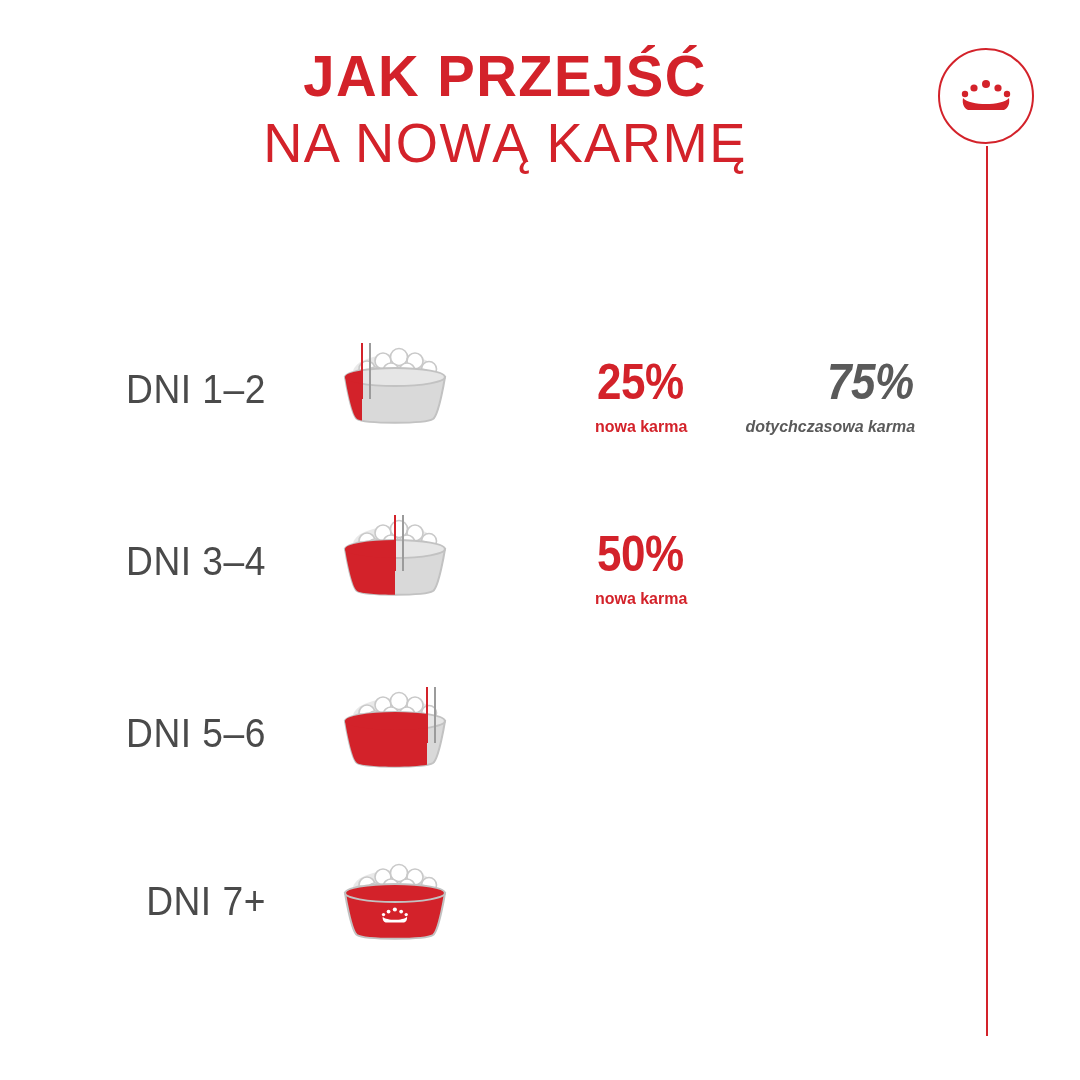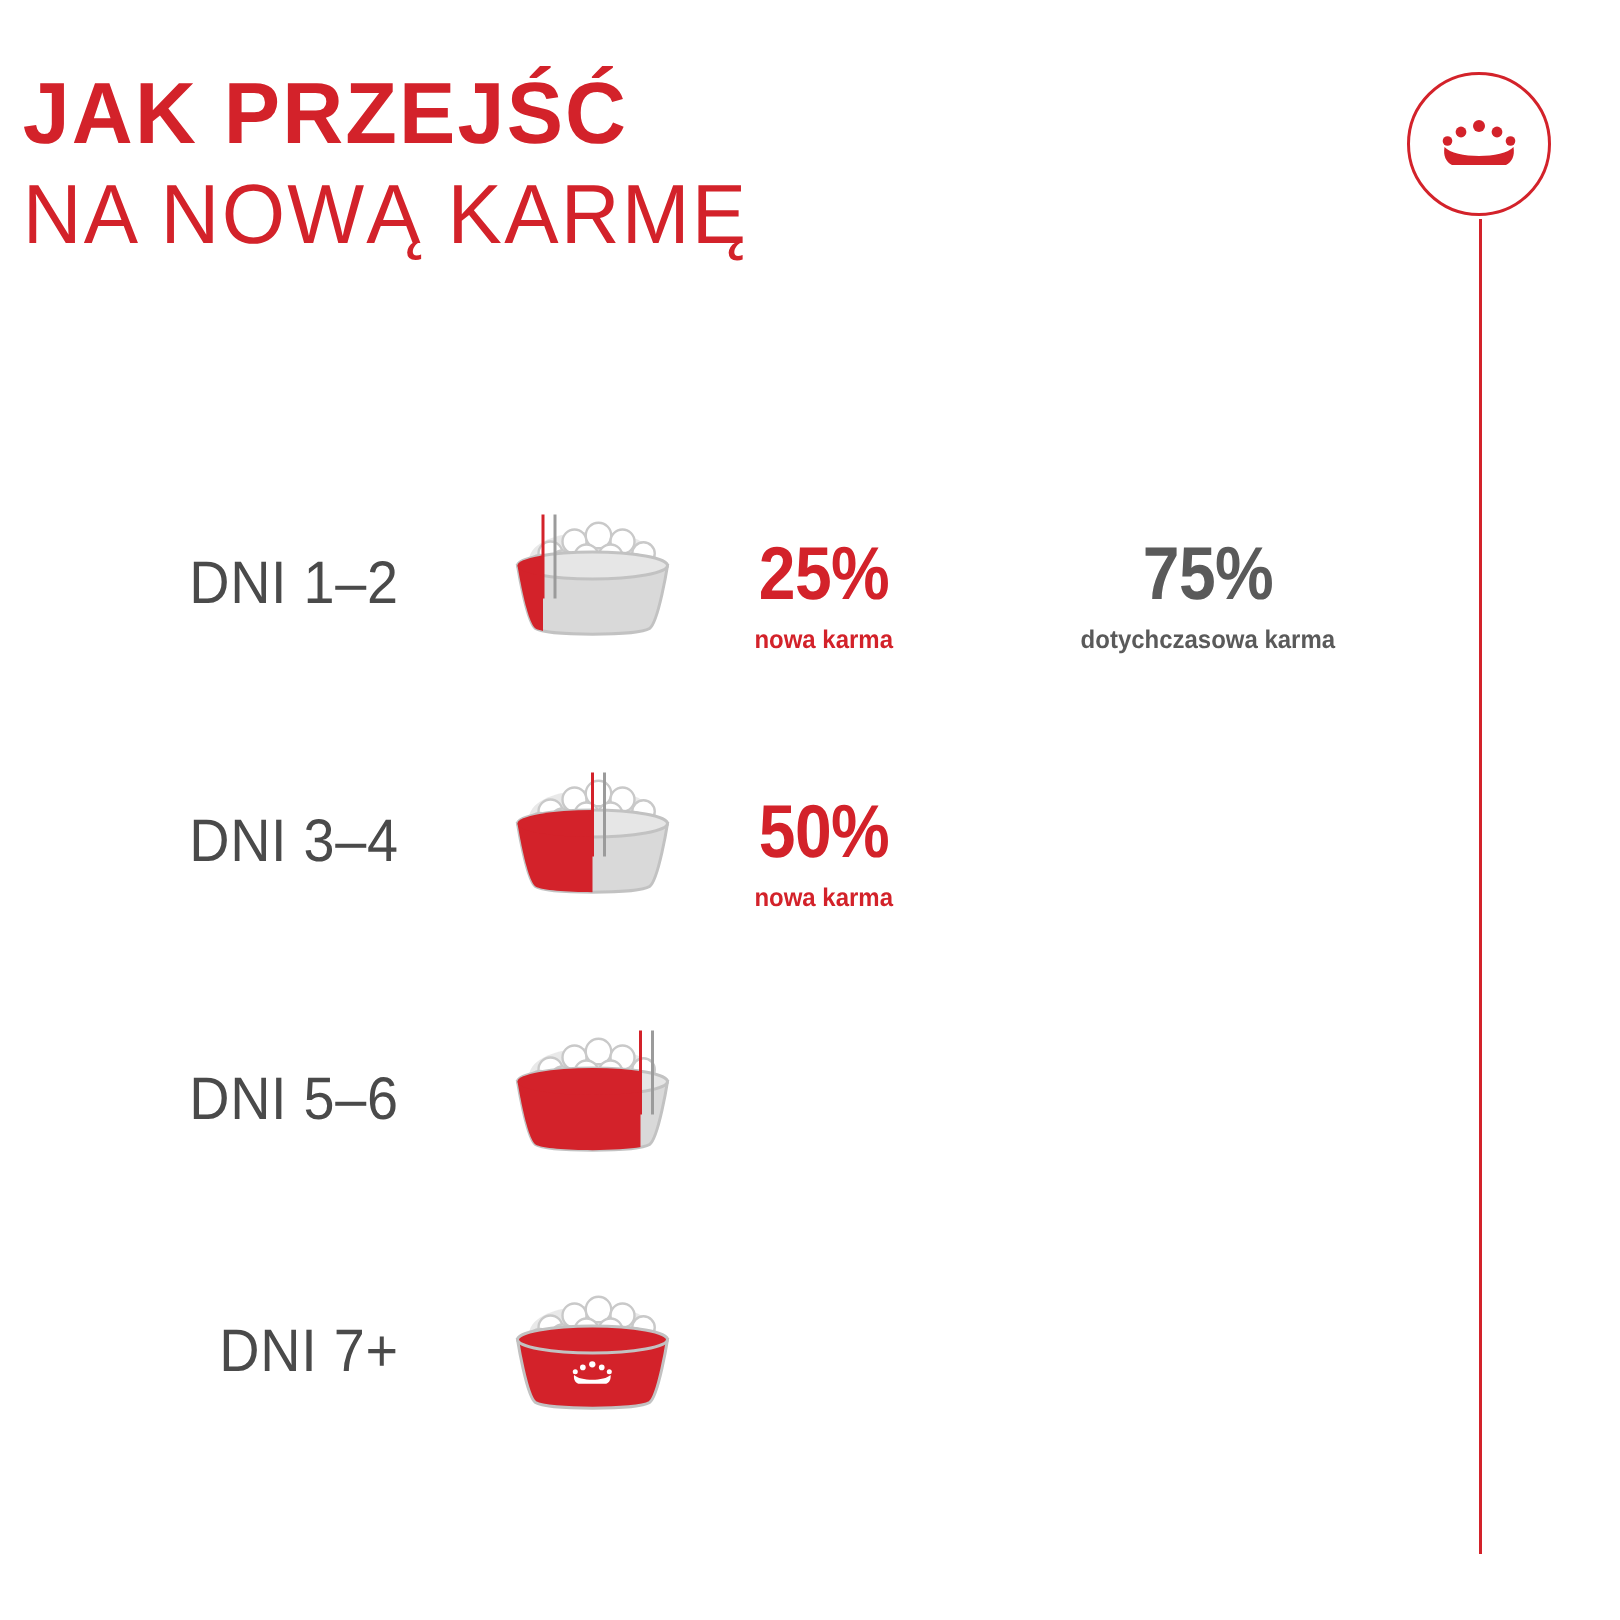--- a/index.html
+++ b/index.html
@@ -14,21 +14,21 @@
     overflow: hidden;
     position: relative;
   }
 
   
   .title-block {
     position: absolute;
     top: 46px;
     left: 0;
     width: 1010px;
-    text-align: left;
+    text-align: center;
   }
   .title-line1 {
     font-family: "Liberation Sans", sans-serif;
     font-weight: bold;
     font-size: 58px;
     letter-spacing: 1.5px;
     color: #d3222a;
     line-height: 1.05;
     margin: 0;
     transform: scaleX(0.97);
@@ -94,25 +94,26 @@
     white-space: nowrap;
   }
   .row-bowl {
     width: 210px;
     display: flex;
     justify-content: center;
     align-items: flex-start;
   }
   .row-new {
     width: 190px;
-    text-align: left;
+    text-align: right;
   }
   .row-old {
     width: 230px;
-    text-align: center;
+    text-align: right;
+    font-style: italic;
   }
   .pct {
     font-family: "Liberation Sans", sans-serif;
     font-weight: bold;
     font-size: 50px;
     line-height: 1;
     letter-spacing: -0.5px;
     transform: scaleX(0.88);
     display: inline-block;
   }

